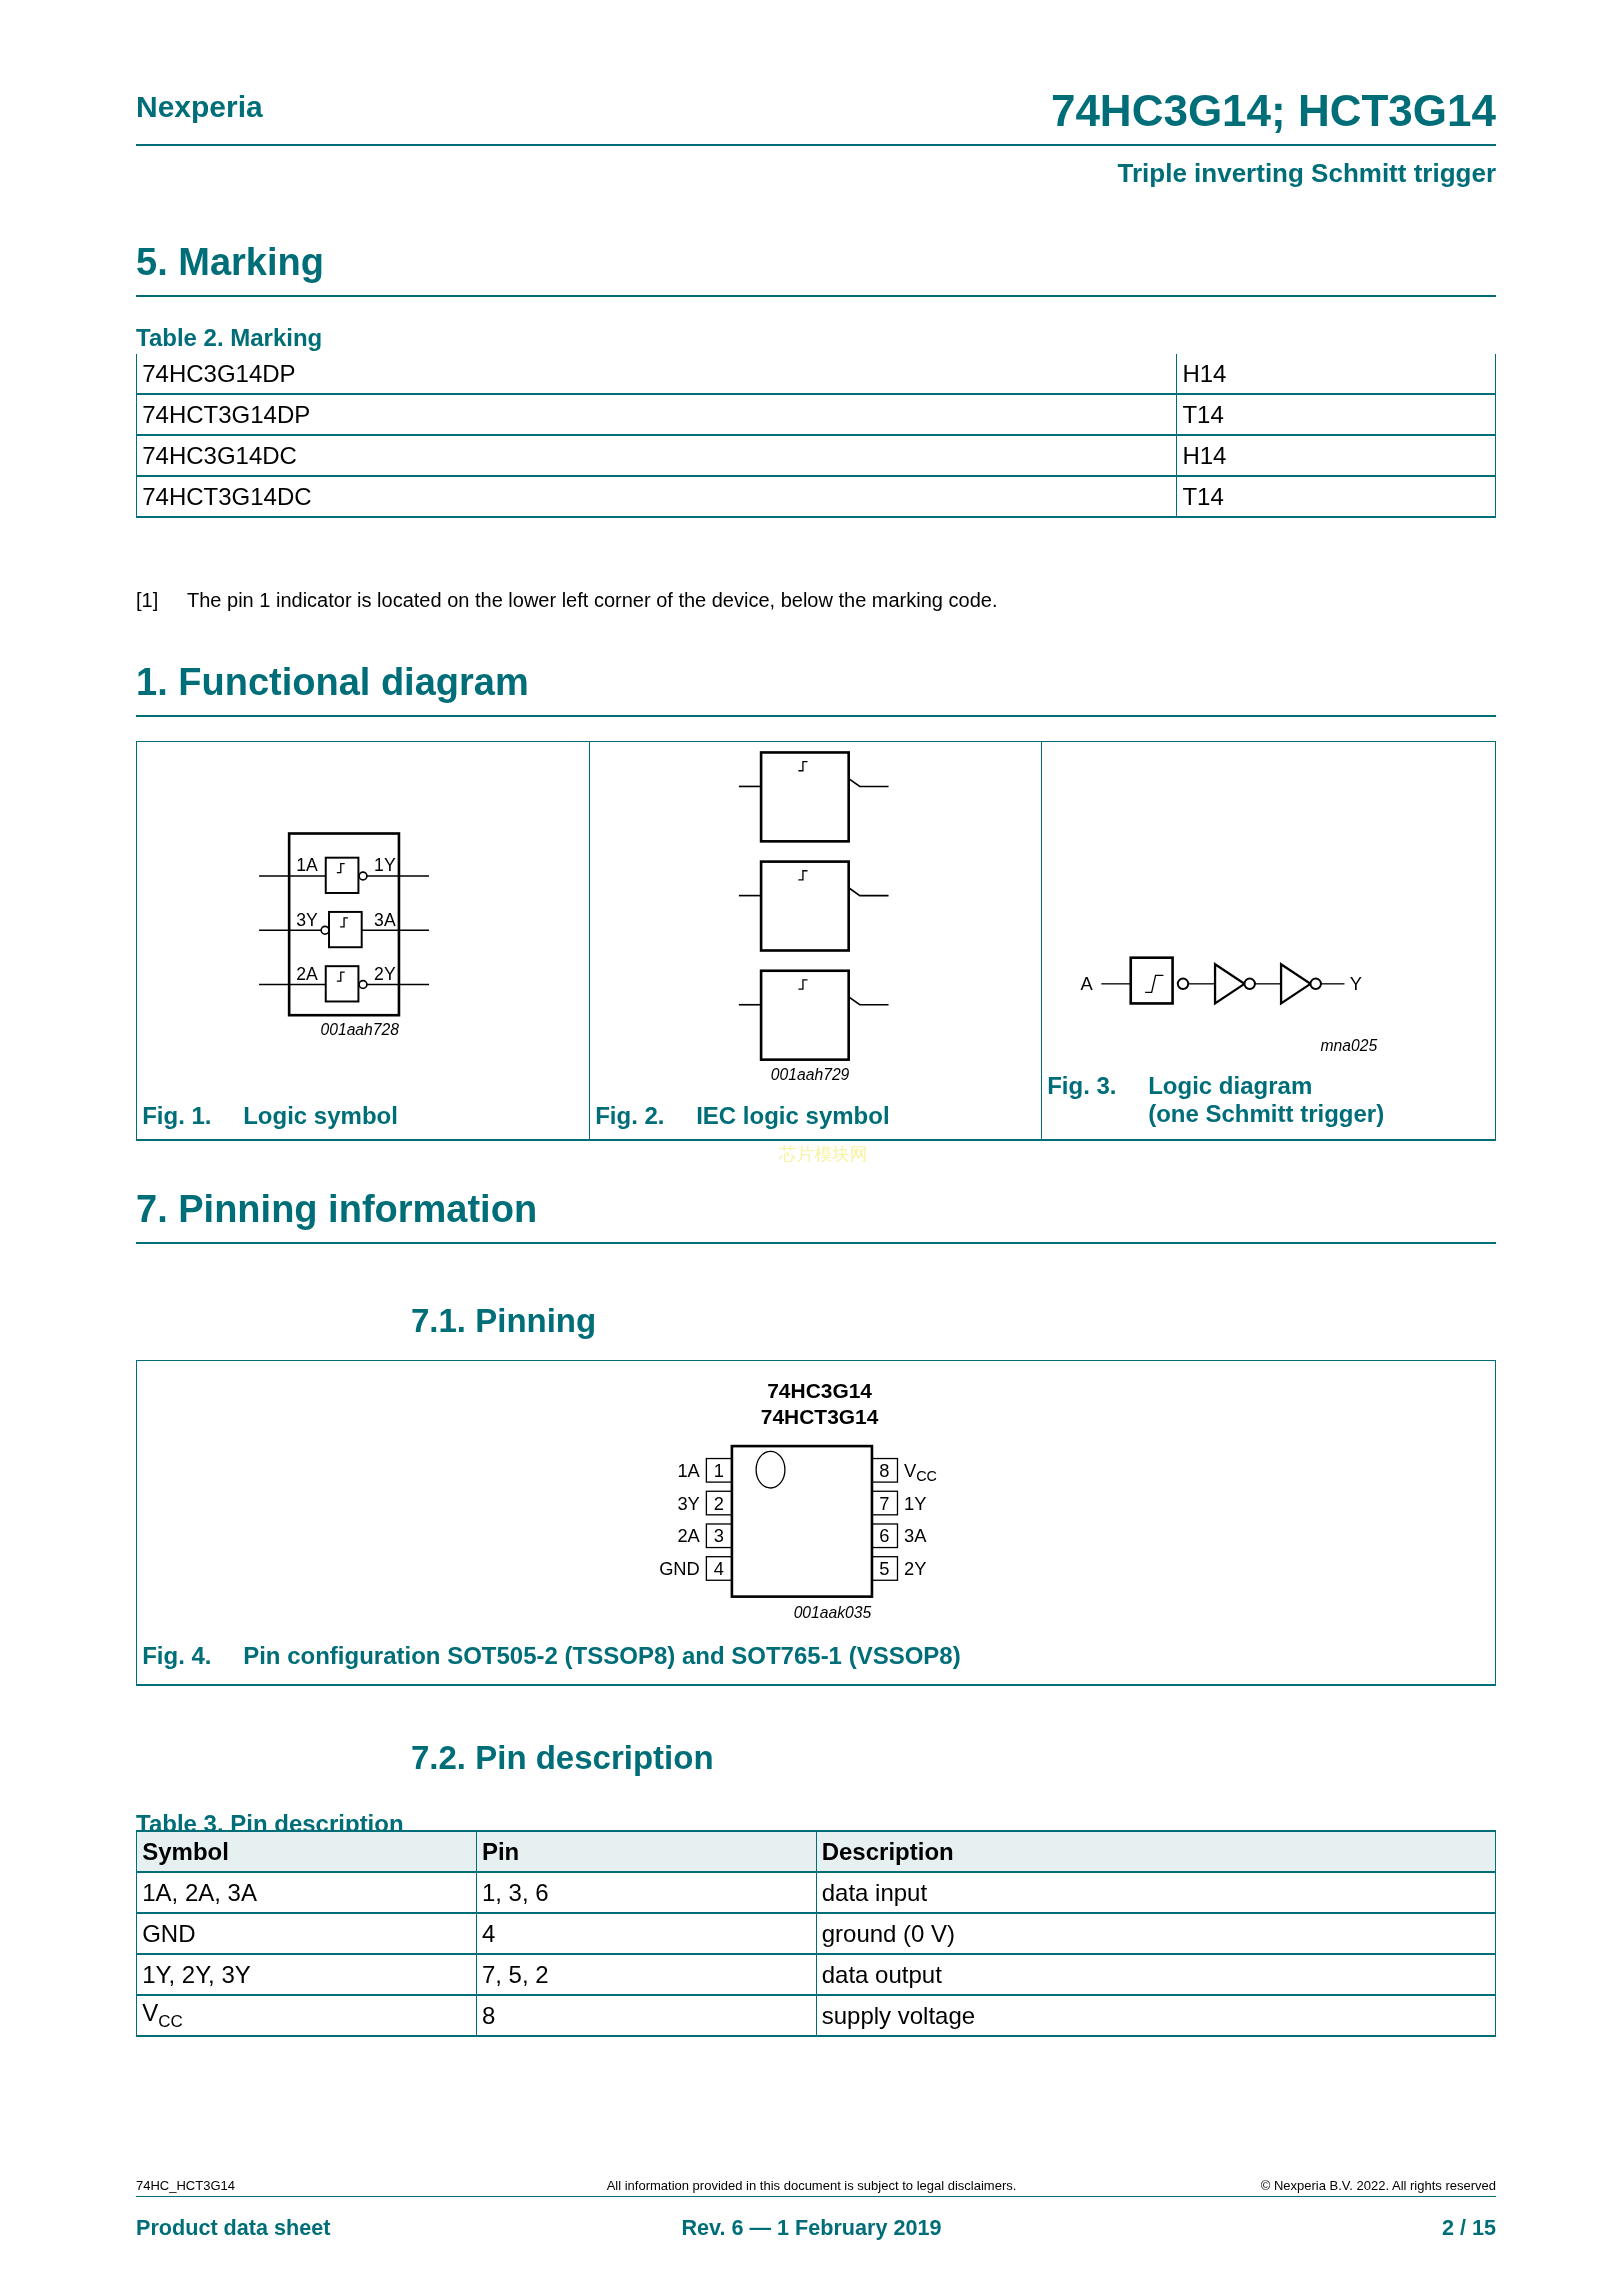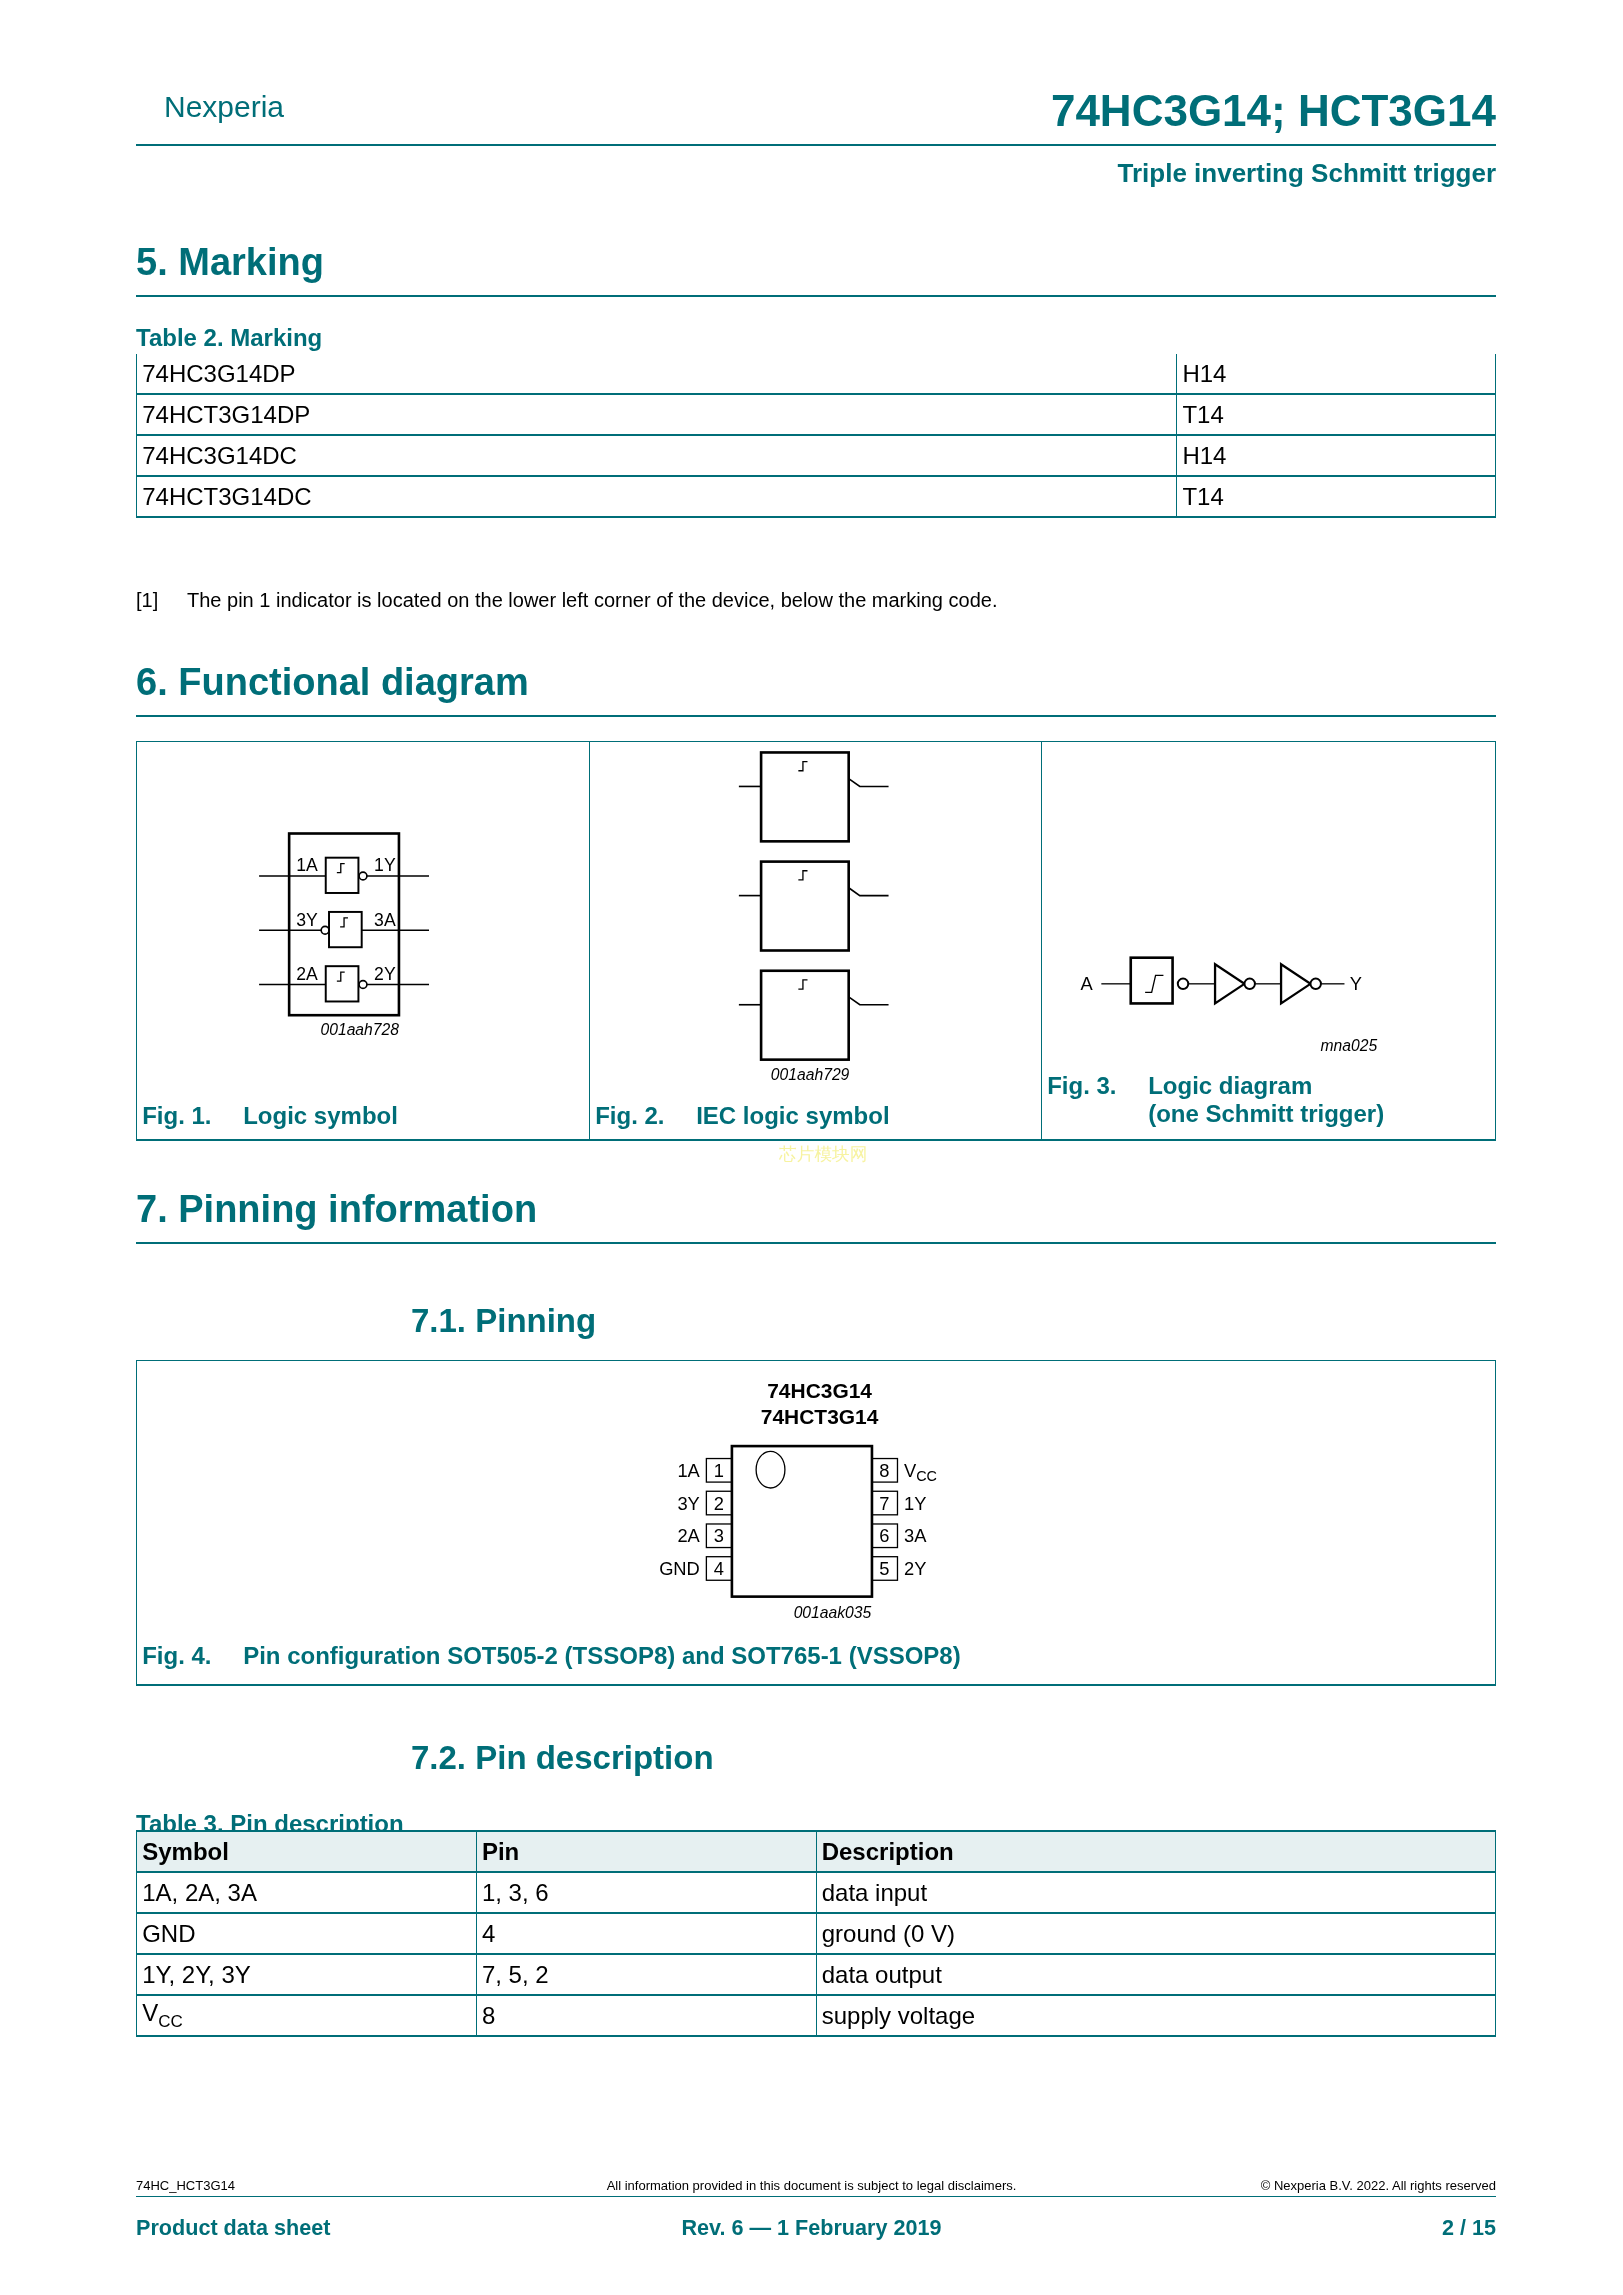--- a/index.html
+++ b/index.html
@@ -1,21 +1,21 @@
 <!DOCTYPE html>
 <html style="font-size:10.5px"><head>
 <meta charset="utf-8">
 <style>
   html, body { margin: 0; padding: 0; background: #ffffff; }
   body { width: 1623px; height: 2295px; position: relative; overflow: hidden;
          font-family: "Liberation Sans", sans-serif; color: #000; }
   .abs { position: absolute; }
 
   
-  .hdr-left { left: 136px; top: 90px; font-size: 30px; font-weight: normal; color: #006e78; margin-left: 28px; }
+  .hdr-left { left: 136px; top: 90px; font-size: 30px; font-weight: bold; color: #006e78; }
   .hdr-title { right: 127px; top: 86px; font-size: 44px; font-weight: bold; color: #006e78; }
   .hdr-rule { left: 136px; width: 1360px; top: 144px; height: 2px; background: #006e78; }
   .hdr-sub { right: 127px; top: 158px; font-size: 26px; font-weight: bold; color: #006e78; }
 
   
   .h1 { left: 136px; font-size: 38px; font-weight: bold; color: #006e78; }
   .h1-rule { left: 136px; width: 1360px; height: 2px; background: #006e78; }
   .h2 { left: 411px; font-size: 33px; font-weight: bold; color: #006e78; }
   .tbl-caption { left: 136px; font-size: 24px; font-weight: bold; color: #006e78; }
 
@@ -75,21 +75,21 @@
     <td>74HCT3G14DC</td>
     <td>T14</td>
   </tr>
 </tbody>
   </table>
 
 <div class="abs footnote" style="top:589px;">
   <span class="num">[1]</span><span>The pin 1 indicator is located on the lower left corner of the device, below the marking code.</span>
 </div>
 
-<div class="abs h1" style="top:661px;">6.  Functional diagram</div>
+<div class="abs h1" style="top:661px;">1.  Functional diagram</div>
 <div class="abs h1-rule" style="top:715px;"></div>
 
 <div class="figbox" style="left:136px; top:741px; width:1360px; height:400px;">
 
   <div class="figcell" style="left:0; width:453px;">
     <svg class="abs" style="left:0; top:0;" width="452" height="400" viewBox="0 0 690 612">
       <rect x="232" y="140" width="168" height="278" fill="none" stroke="#000" stroke-width="4"></rect>
 
       <line x1="186" y1="205" x2="288" y2="205" stroke="#000" stroke-width="2"></line>
       <rect x="288" y="177" width="50" height="54" fill="none" stroke="#000" stroke-width="3"></rect>

